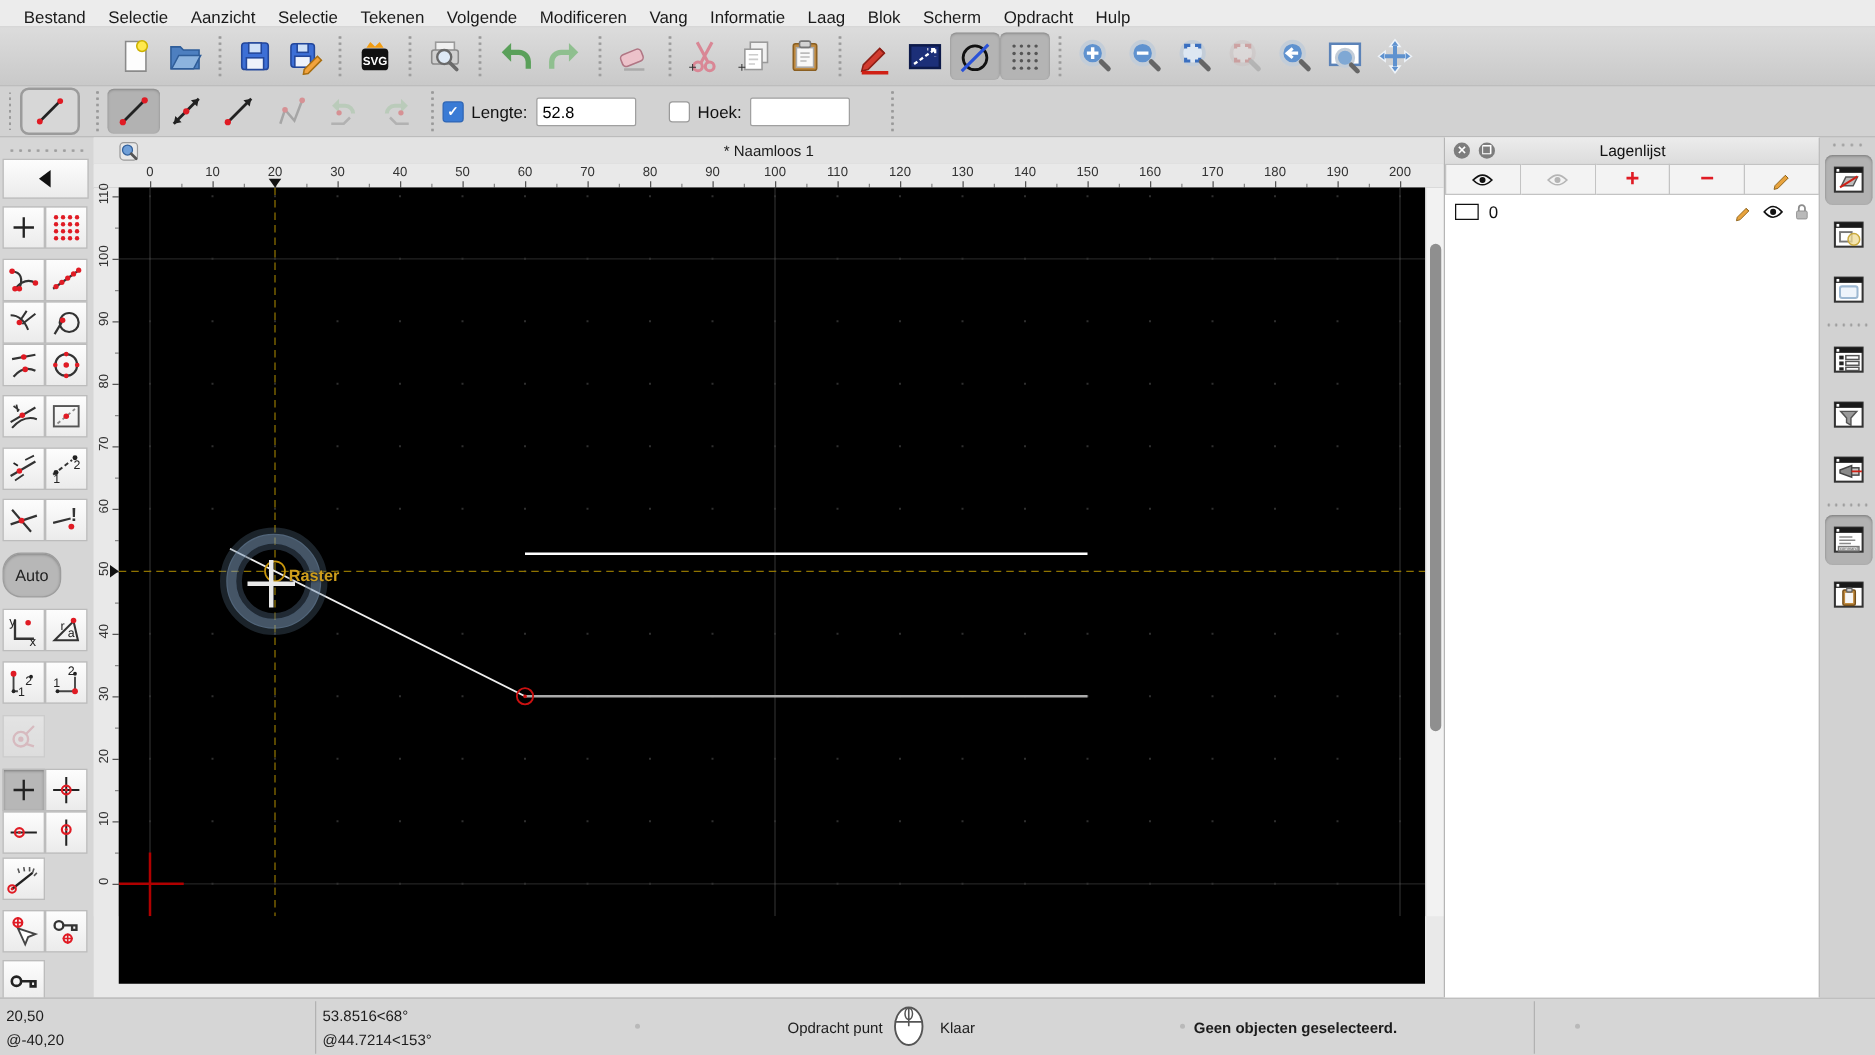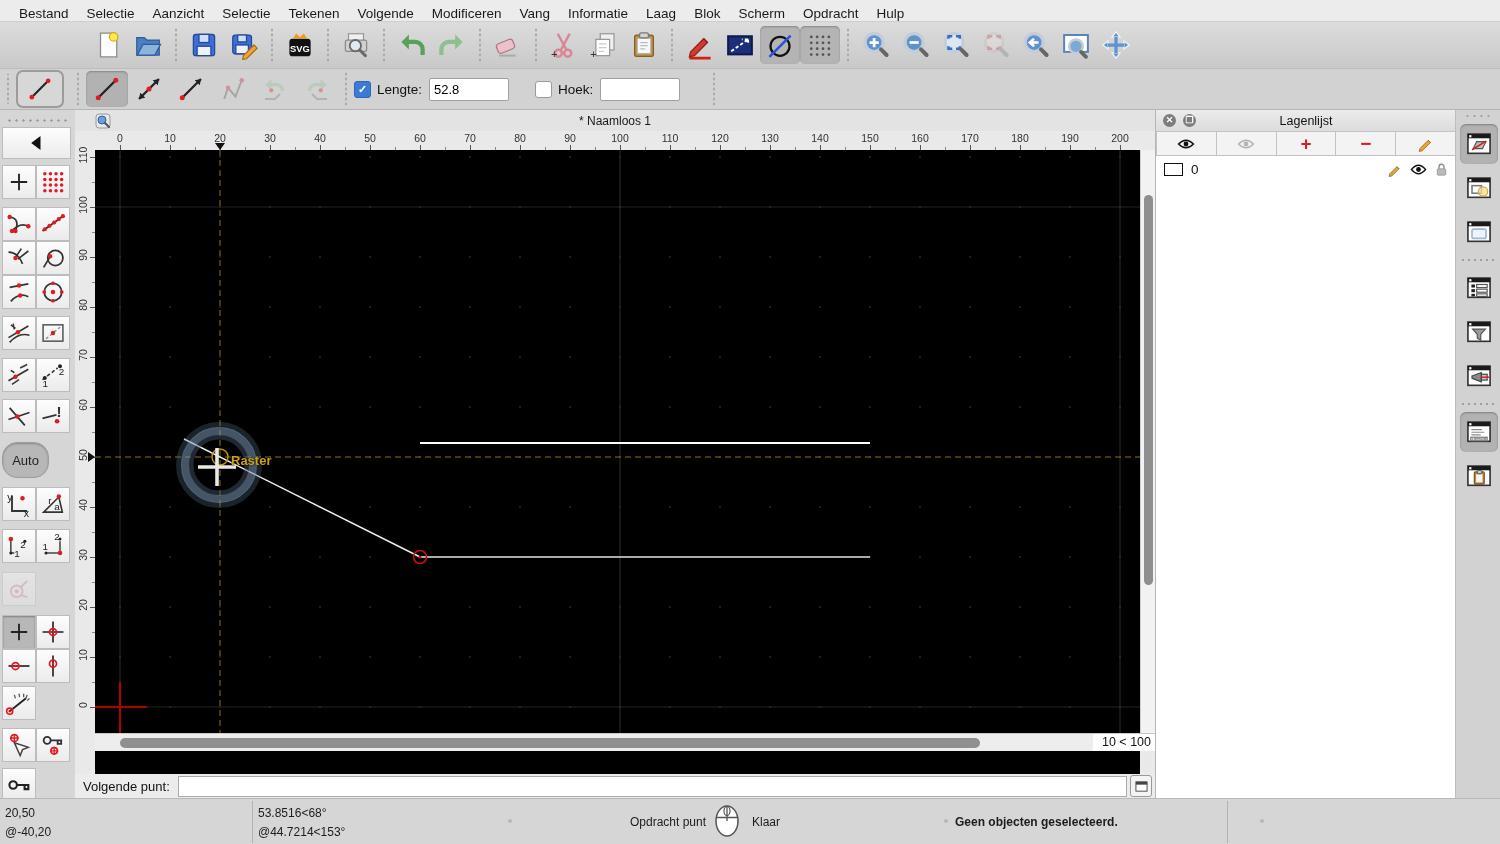--- a/index.html
+++ b/index.html
@@ -1064,35 +1064,21 @@
           <line x1="122" y1="298" x2="122" y2="336" stroke="#e9e9e9" stroke-width="3.6"></line>
           <circle cx="325" cy="407" r="6.5" fill="none" stroke="#cc1111" stroke-width="1.5"></circle>
           <circle cx="325" cy="407" r="1.5" fill="#cc1111"></circle>
         </svg>
       <span id="rasterlabel">Raster</span>
     </div>
 
     <div id="vscroll">
         <div id="vthumb"></div>
       </div>
-    <div id="bottomstrip">
-      <div id="hthumb"></div>
-      <div id="zoomlabel">10 &lt; 100</div>
-    </div>
 
-    <div id="cmdrow">
-      <span id="promptlabel">Volgende punt:</span>
-      <input id="cmdinput" value="" style="">
-      <div id="cmdwinbtn">
-        <svg width="13" height="13" viewBox="0 0 14 14">
-          <rect x="1" y="2" width="12" height="10" fill="#fff" stroke="#444"></rect>
-            <rect x="1" y="2" width="12" height="3" fill="#444"></rect>
-        </svg>
-      </div>
-    </div>
   </div>
 
   <div id="statusbar">
     <span class="st" style="left:5px;top:7px">20,50</span>
     <span class="st" style="left:5px;top:26px">@-40,20</span>
     <div class="st-div" style="left:252px"></div>
     <span class="st" style="left:258px;top:7px">53.8516&lt;68°</span>
     <span class="st" style="left:258px;top:26px">@44.7214&lt;153°</span>
     <div class="st-dot" style="left:508px;top:20px"></div>
     <span class="st" style="left:630px;top:16px">Opdracht punt</span>

